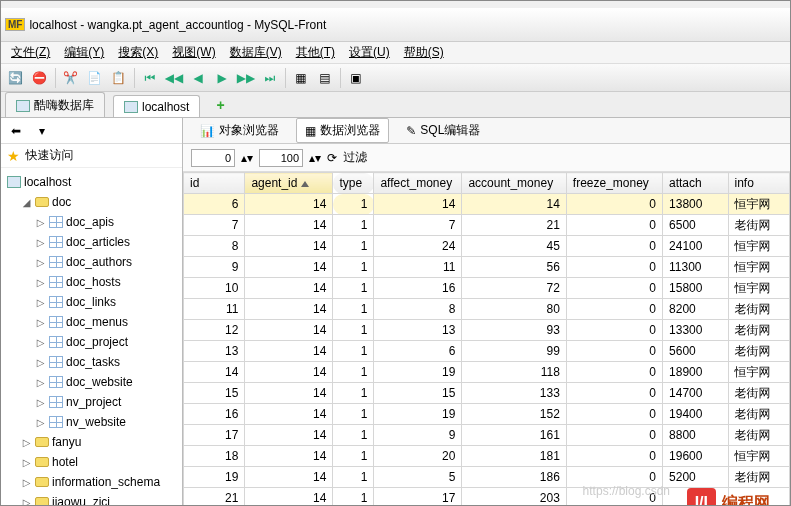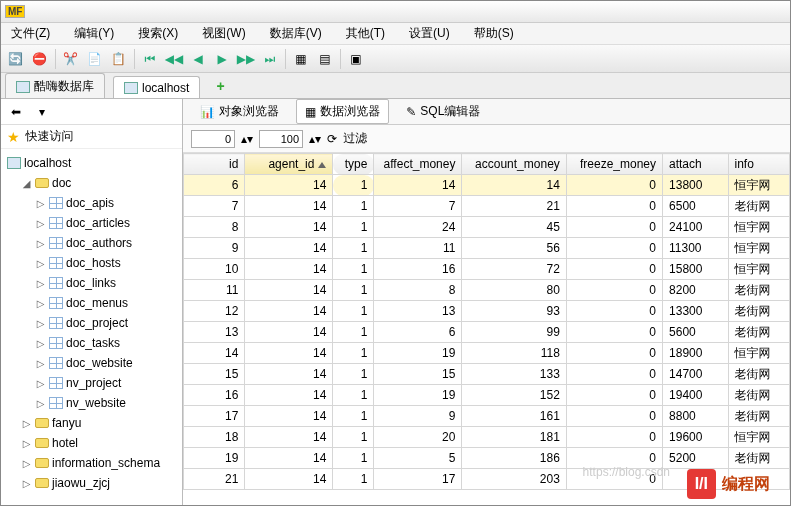--- a/index.html
+++ b/index.html
@@ -1,19 +1,19 @@
 <!DOCTYPE html>
 <html><head>
 <meta charset="utf-8">
 <style>
 * { margin: 0; padding: 0; box-sizing: border-box; font-family: "Microsoft YaHei", "Segoe UI", Tahoma, sans-serif; font-size: 12px; }
 body { background: #f0f0f0; width: 791px; height: 506px; overflow: hidden; border: 1px solid #888; }
-.title-bar { height: 22px; background: linear-gradient(#fff,#e8e8e8); display: flex; align-items: center; padding: 0 4px; border-bottom: 1px solid #ccc; }
+.title-bar { height: 34px; background: linear-gradient(#fff,#e8e8e8); display: flex; align-items: center; padding: 0 4px; border-bottom: 1px solid #ccc; margin-top: 7px; }
 .title-bar .mf { background:#ffcc00; color:#444; font-weight:bold; font-size:10px; padding:0 2px; margin-right:4px; border:1px solid #aaa; }
-.menu-bar { height: 22px; background:#f5f5f5; display:flex; align-items:center; padding:0 4px; border-bottom:1px solid #ddd; gap:12px;}
+.menu-bar { height: 22px; background:#f5f5f5; display:flex; align-items:center; padding:0 4px; border-bottom:1px solid #ddd; gap:2px;text-decoration:underline;}
 .menu-bar span { padding:2px 6px; cursor:default; }
 .tool-bar { height: 28px; background:linear-gradient(#fafafa,#e6e6e6); display:flex; align-items:center; padding:0 4px; border-bottom:1px solid #ccc; gap:2px;}
 .tb-btn { width:22px; height:22px; display:flex; align-items:center; justify-content:center; border:1px solid transparent; border-radius:2px; }
 .tb-sep{width:1px; height:20px; background:#ccc; margin:0 2px;}
 .tabs-row { height:26px; background:#eee; display:flex; align-items:flex-end; padding:0 4px; border-bottom:1px solid #bbb; gap:8px;}
 .tab { padding:4px 10px 3px; background:#f4f4f4; border:1px solid #bbb; border-bottom:none; border-radius:3px 3px 0 0; display:flex; align-items:center; gap:4px;}
 .tab.active{background:#fff;}
 .tab-plus{padding:4px 8px; color:#3a3; font-weight:bold; font-size:14px;}
 .main { display:flex; height:calc(506px - 22px - 22px - 28px - 26px); }
 .left-pane{ width:182px; background:#fff; border-right:1px solid #bbb; display:flex; flex-direction:column;}
@@ -31,21 +31,21 @@
 .ic-tbl{display:inline-block;width:14px;height:12px;background:#fff;border:1px solid #8bb0d9;background-image:linear-gradient(#8bb0d9,#8bb0d9),linear-gradient(#8bb0d9,#8bb0d9);background-size:100% 1px,1px 100%;background-position:0 50%,50% 0;background-repeat:no-repeat;}
 .right-pane{flex:1; display:flex; flex-direction:column; background:#fff;}
 .subtabs{height:26px; display:flex; align-items:center; border-bottom:1px solid #ccc; padding:0 8px; gap:8px; background:#f7f7f7;}
 .subtab{display:flex; align-items:center; gap:4px; padding:3px 8px; border:1px solid transparent; border-radius:2px;}
 .subtab.active{background:#fff; border-color:#bbb;}
 .filter-row{height:28px; display:flex; align-items:center; padding:0 8px; gap:6px; border-bottom:1px solid #ddd; background:#fafafa;}
 .num-in{width:44px; height:18px; border:1px solid #aaa; text-align:right; padding:0 3px; font-size:11px;}
 .grid-wrap{flex:1; overflow:auto; position:relative;}
 table.grid{border-collapse:collapse; width:100%; table-layout:fixed;}
 table.grid th, table.grid td{border:1px solid #d6d6d6; height:21px; padding:0 6px; overflow:hidden; white-space:nowrap;}
-table.grid th{background:linear-gradient(#fafafa,#ececec); font-weight:normal; text-align:right; position:sticky; top:0;}
+table.grid th{background:linear-gradient(#fafafa,#ececec); font-weight:normal; text-align:left; position:sticky; top:0;}
 table.grid th.sorted{background:linear-gradient(#fff6d6,#f5e9a8);}
 table.grid td{text-align:right; background:#fff;}
 table.grid td.l{text-align:left;}
 table.grid tr.sel td{background:#fff8d0;}
 table.grid th:nth-child(1),table.grid td:nth-child(1){width:60px;}
 table.grid th:nth-child(2),table.grid td:nth-child(2){width:86px;margin-left:30px;}
 table.grid th:nth-child(3),table.grid td:nth-child(3){width:40px;border-radius:10px;}
 table.grid th:nth-child(4),table.grid td:nth-child(4){width:86px;}
 table.grid th:nth-child(5),table.grid td:nth-child(5){width:102px;}
 table.grid th:nth-child(6),table.grid td:nth-child(6){width:94px;}
@@ -55,20 +55,21 @@
 .watermark{position:absolute; right:20px; bottom:8px; display:flex; align-items:center; gap:6px; pointer-events:none;}
 .wm-badge{background:#e53935; color:#fff; font-weight:bold; padding:6px 8px; border-radius:4px; font-size:16px;}
 .wm-text{font-size:16px; font-weight:bold; color:#c2410c;}
 .ghost-url{position:absolute; right:120px; bottom:28px; color:#ccc; font-size:12px; pointer-events:none;}
 </style>
 </head>
 <body>
 
 <div class="title-bar">
   <span class="mf">MF</span>
+  <span>localhost - wangka.pt_agent_accountlog - MySQL-Front</span>
 </div>
 
 <div class="menu-bar">
   <span>文件(Z)</span>
   <span>编辑(Y)</span>
   <span>搜索(X)</span>
   <span>视图(W)</span>
   <span>数据库(V)</span>
   <span>其他(T)</span>
   <span>设置(U)</span>

